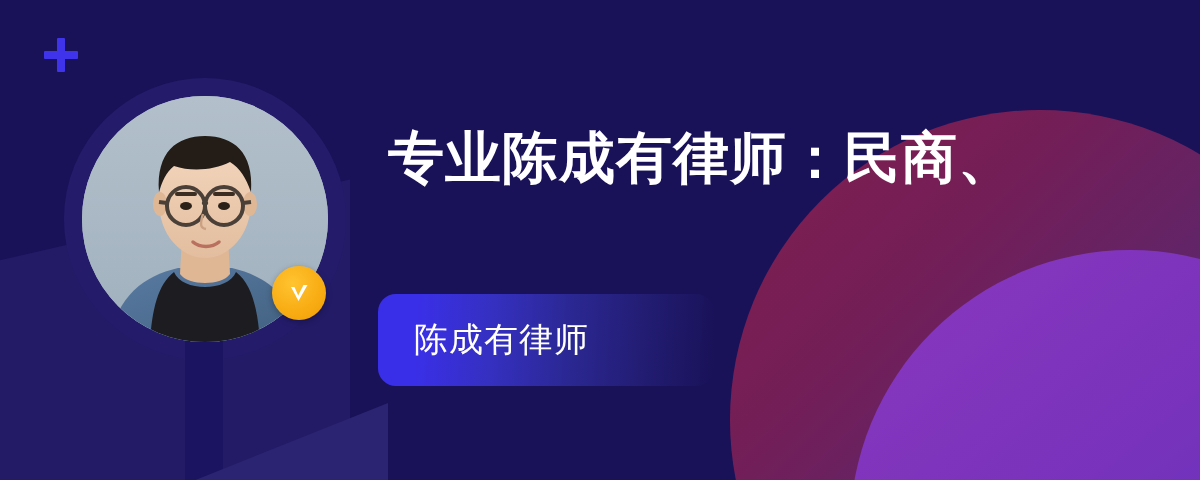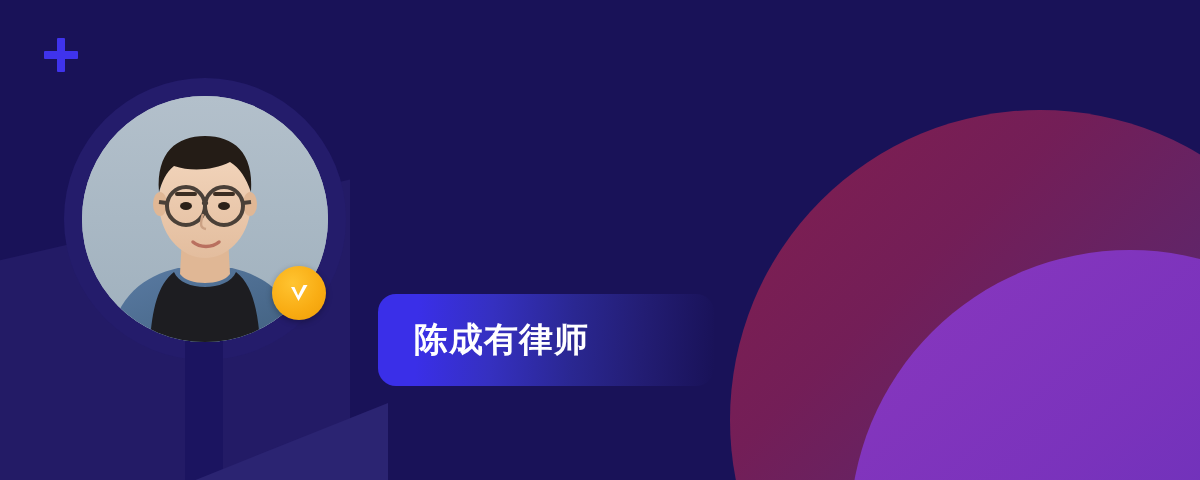--- a/index.html
+++ b/index.html
@@ -176,21 +176,21 @@
     top: 294px;
     width: 336px;
     height: 92px;
     border: 0;
     padding: 0 0 0 36px;
     text-align: left;
     border-radius: 18px;
     color: #ffffff;
     font-family: inherit;
     font-size: 34px;
-    font-weight: 700;
+    font-weight: 400;
     letter-spacing: 1px;
     background: linear-gradient(93deg,
         #3a2fe8 0%,
         #3a2fe8 12%,
         #3530c0 34%,
         #2a2791 58%,
         #231d74 78%,
         rgba(25,18,88,0) 100%);
     cursor: pointer;
     white-space: nowrap;
@@ -270,18 +270,19 @@
     </div>
     <div class="verified-badge">
       <svg width="30" height="30" viewBox="0 0 30 30" xmlns="http://www.w3.org/2000/svg" aria-hidden="true">
         <path d="M7 9 L14.5 23 L23.5 7 L19.5 7 L14.2 17.5 L10.5 9 Z" fill="#ffffff"></path>
       </svg>
     </div>
   </div>
 
   <div class="content">
     <h1 class="headline">
+      <span class="headline-line">专业陈成有律师：民商、</span>
     </h1>
   </div>
 
   <button class="cta-button">陈成有律师</button>
 
 </div>
 
 </body></html>

